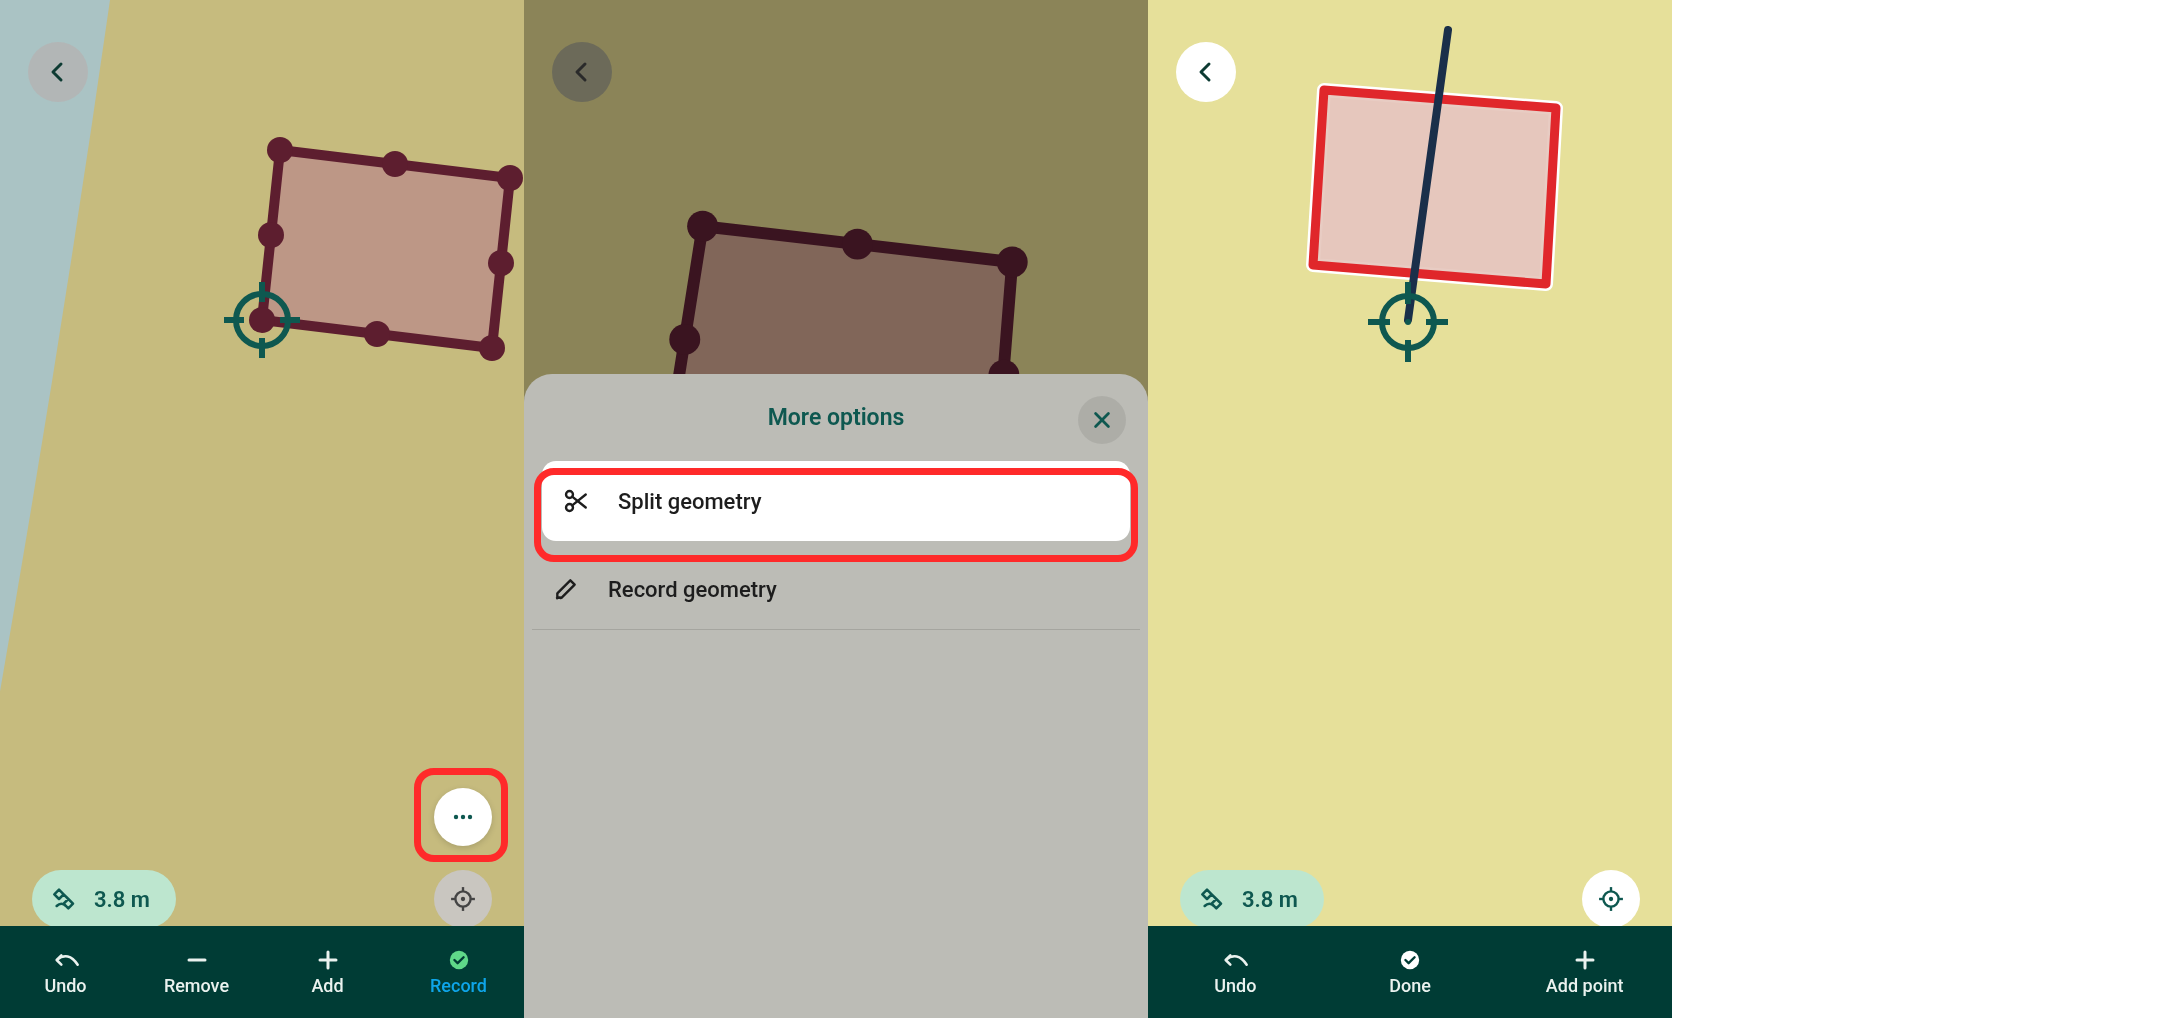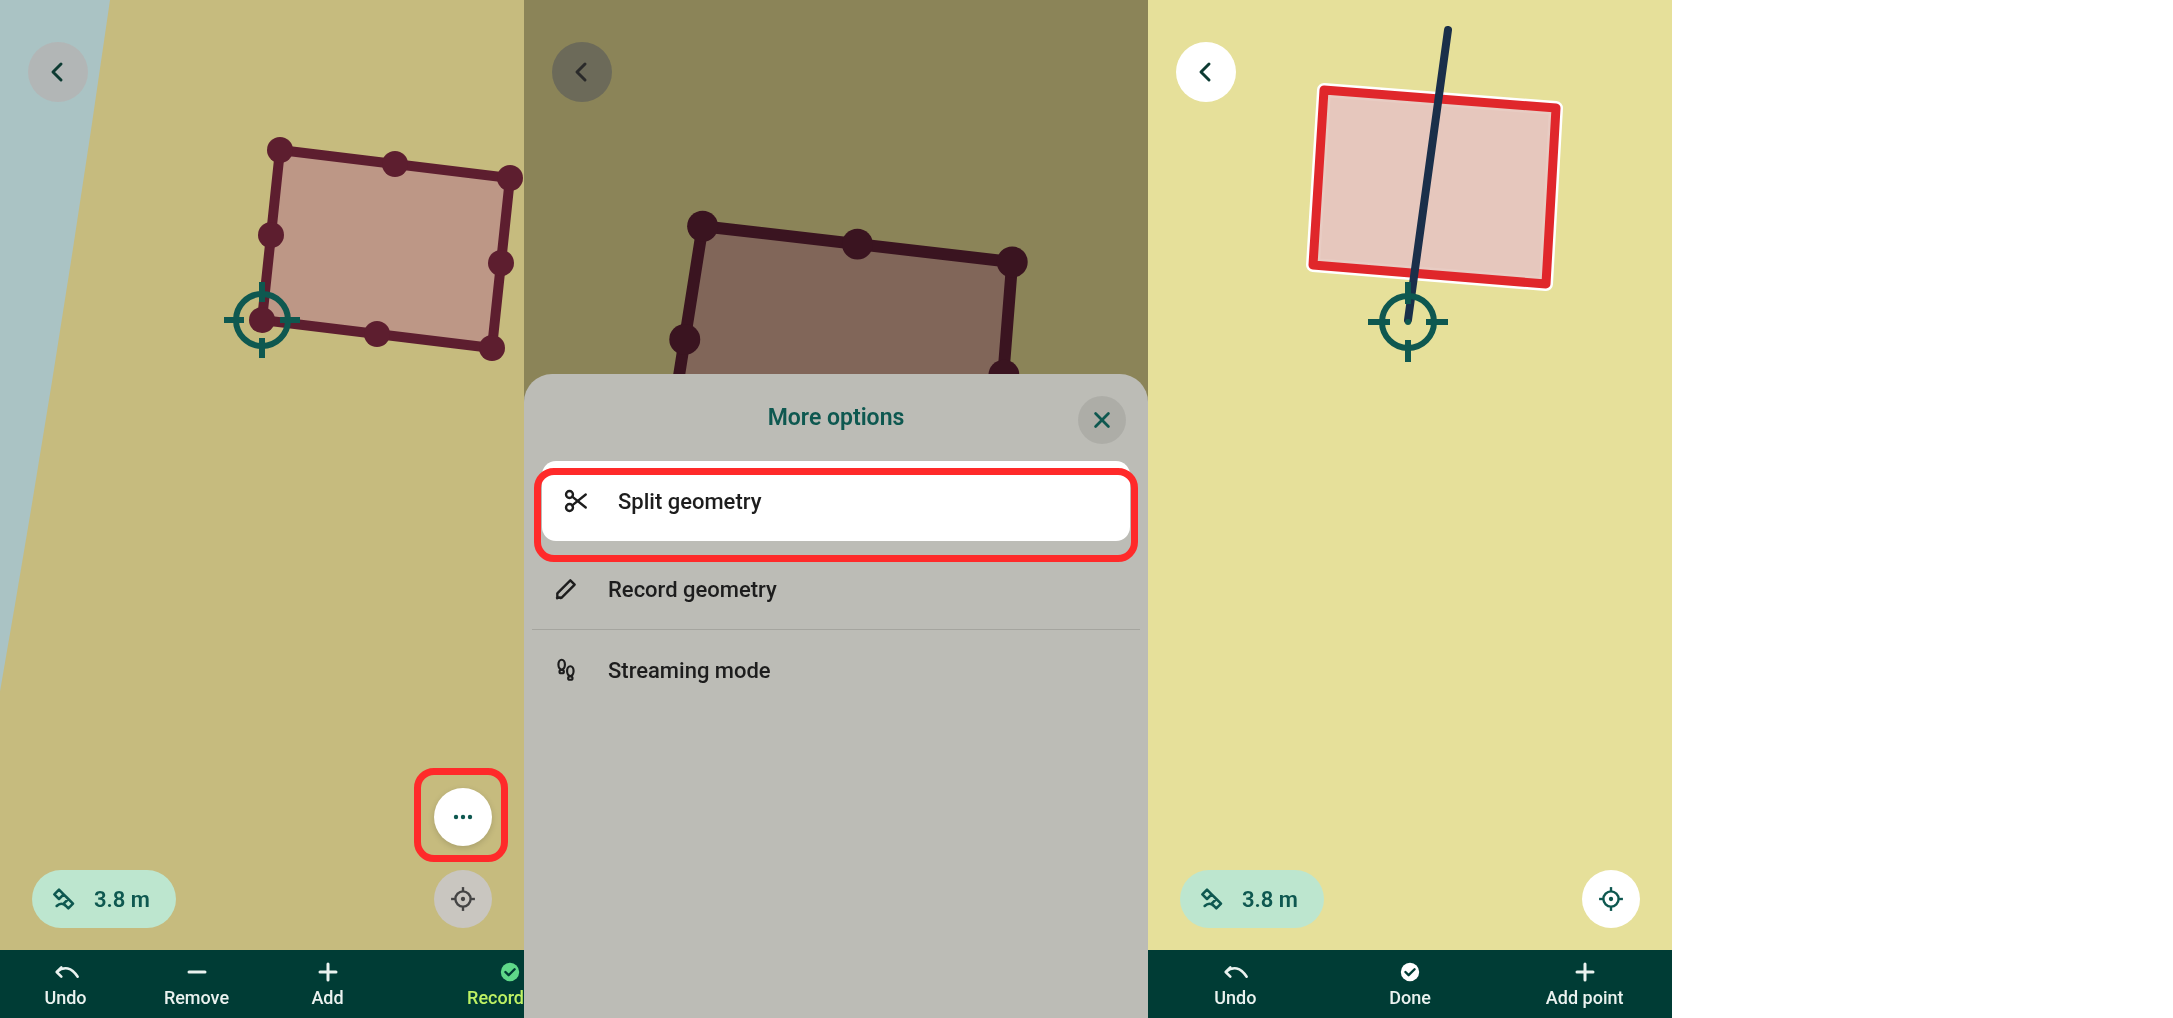--- a/index.html
+++ b/index.html
@@ -111,36 +111,36 @@
     border-radius: 20px;
     pointer-events: none;
   }
 
   
   .bottom-nav {
     position: absolute;
     bottom: 0;
     left: 0;
     right: 0;
-    height: 68px;
+    height: 92px;
     background: var(--teal-dark);
     display: flex;
   }
   .bottom-nav .nav-btn {
     flex: 1;
     display: flex;
     flex-direction: column;
     align-items: center;
     justify-content: center;
     gap: 3px;
     color: #eaf2ef;
     font-size: 18px;
     font-weight: 500;
   }
-  .bottom-nav .nav-btn.green { color: #bef264; align-items: flex-end; }
+  .bottom-nav .nav-btn.green { color: #0ea5e9; }
   .nav-icon { width: 28px; height: 24px; display:flex; align-items:center; justify-content:center; }
 
   
   .sheet {
     position: absolute;
     left: 0;
     right: 0;
     bottom: 0;
     top: 374px;
     background: var(--panel-gray);
@@ -334,31 +334,20 @@
       <div class="sheet-row">
         <span class="sheet-icon">
           <svg viewBox="0 0 24 24" width="26" height="26">
               <path d="M4 20 L4 16 L16 4 L20 8 L8 20 Z" fill="none" stroke="currentColor" stroke-width="2.2" stroke-linejoin="round"></path>
               <path d="M3 21 Q6 19 8 21" fill="none" stroke="currentColor" stroke-width="2"></path>
             </svg>
         </span>
         <span>Record geometry</span>
       </div>
 
-      <div class="sheet-row" style="border-bottom:none;">
-        <span class="sheet-icon">
-          <svg viewBox="0 0 24 24" width="26" height="26">
-            <ellipse cx="8" cy="7" rx="3" ry="4.5" fill="none" stroke="currentColor" stroke-width="2"></ellipse>
-            <rect x="6" y="12" width="4" height="3" rx="1.5" fill="none" stroke="currentColor" stroke-width="2"></rect>
-            <ellipse cx="16" cy="13" rx="3" ry="4.5" fill="none" stroke="currentColor" stroke-width="2"></ellipse>
-            <rect x="14" y="18" width="4" height="3" rx="1.5" fill="none" stroke="currentColor" stroke-width="2"></rect>
-          </svg>
-        </span>
-        <span>Streaming mode</span>
-      </div>
     </div>
   </div>
 
   <div class="panel p3">
     <svg class="map-bg" viewBox="0 0 524 1018" preserveAspectRatio="none">
       <rect x="0" y="0" width="524" height="1018" fill="#e6e09a"></rect>
 
       <g>
         <path d="M 165 265 L 176 90 L 408 108 L 398 284 Z" fill="#e6c7bd" stroke="#ffffff" stroke-width="14" stroke-linejoin="round"></path>
         <path d="M 165 265 L 176 90 L 408 108 L 398 284 Z" fill="#e6c7bd" fill-opacity="0.9" stroke="#e0272b" stroke-width="9" stroke-linejoin="round"></path>

